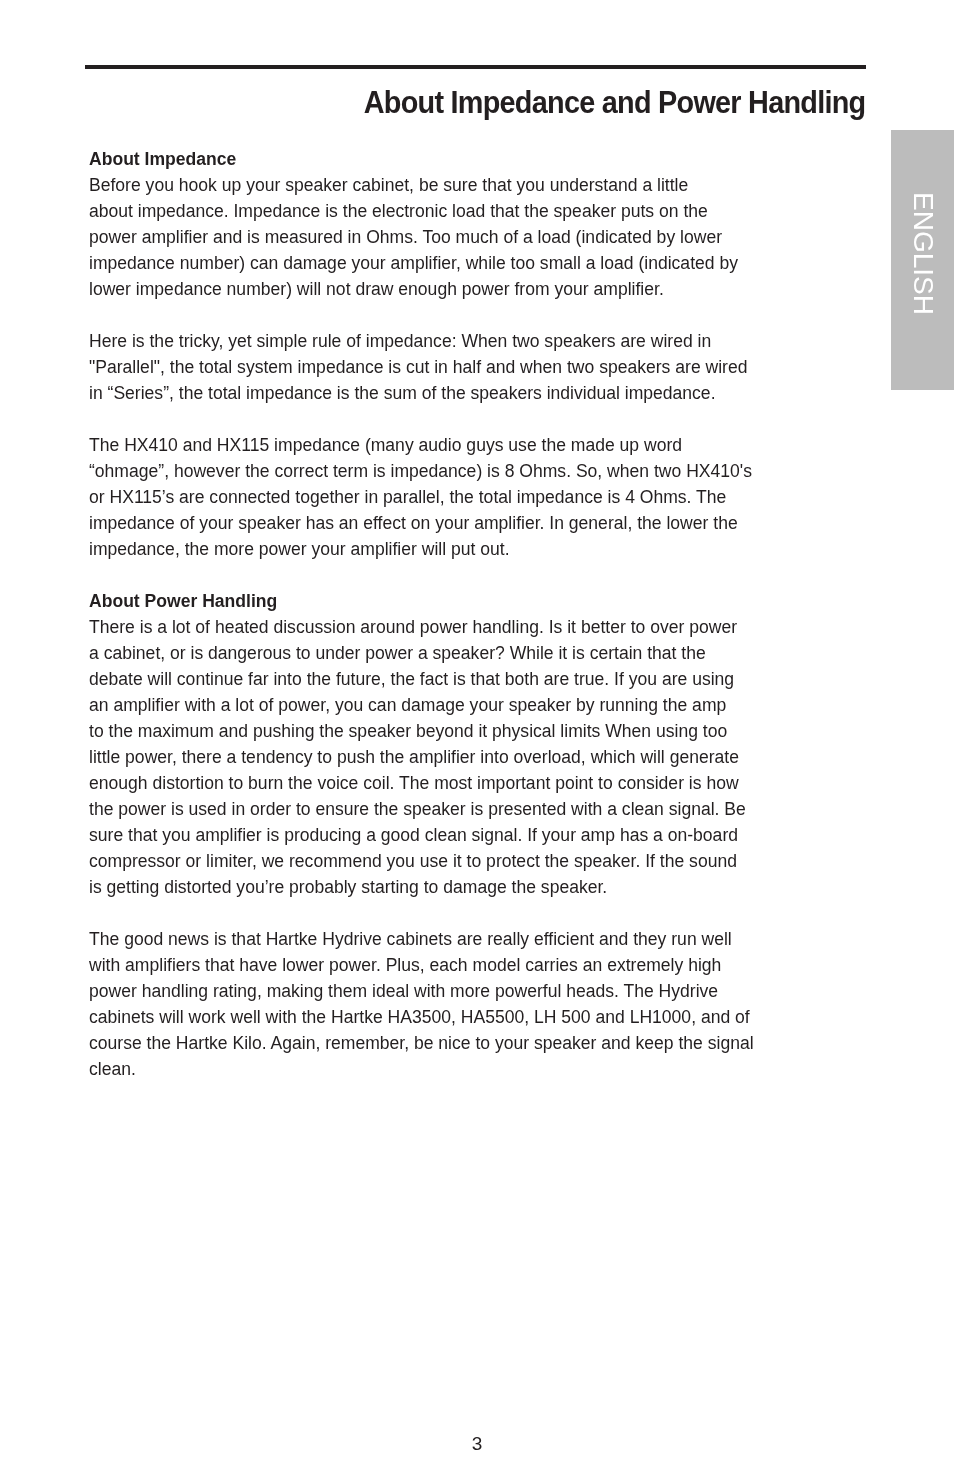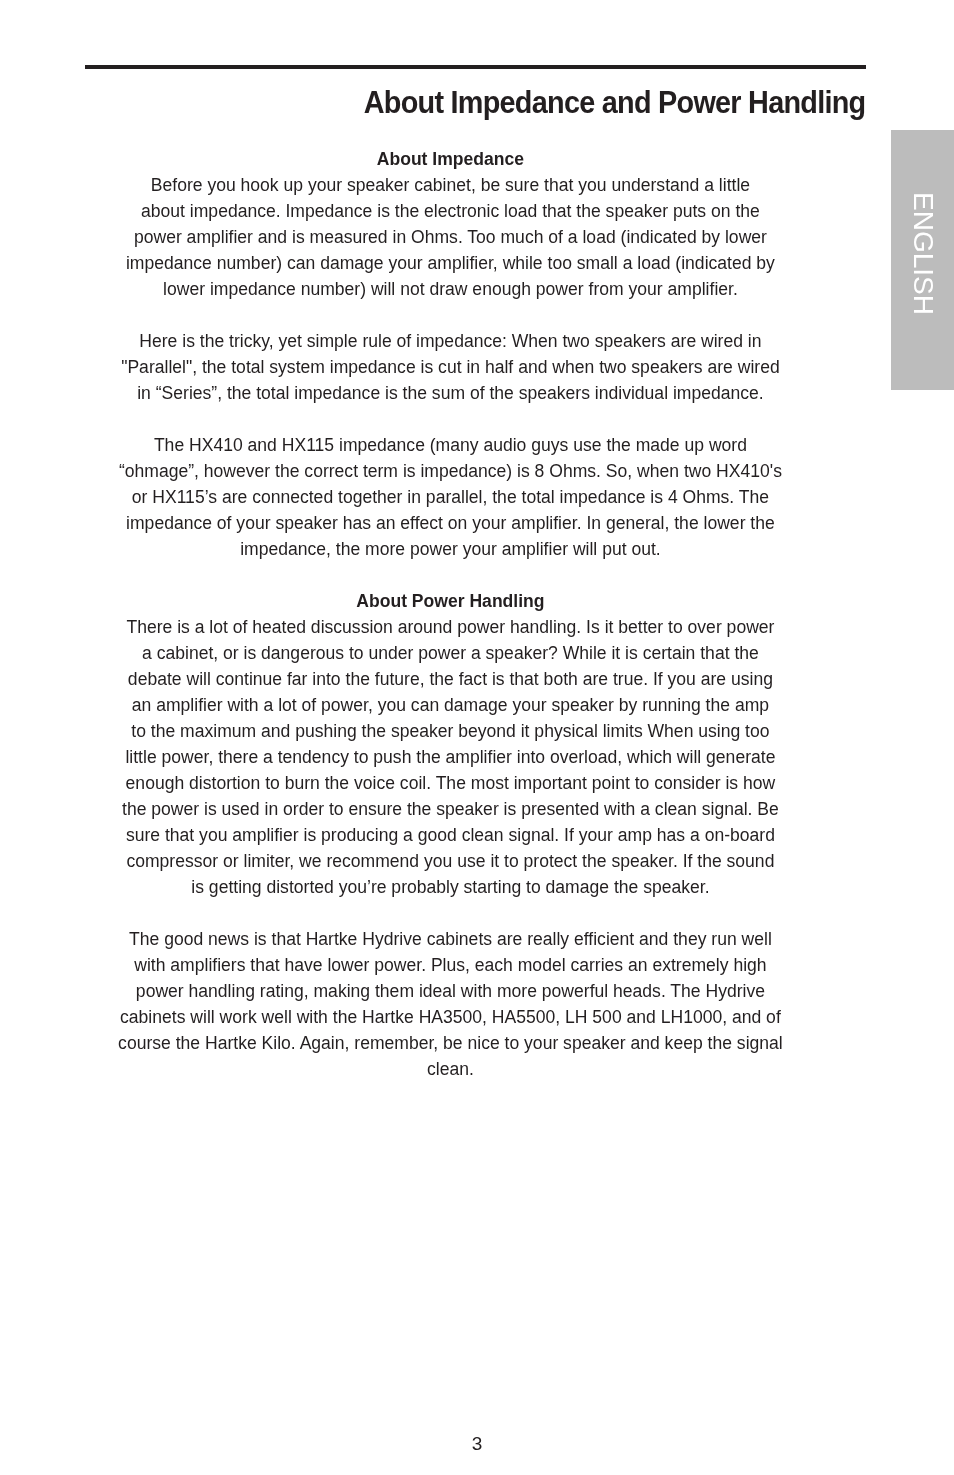--- a/index.html
+++ b/index.html
@@ -5,21 +5,21 @@
   html, body { margin:0; padding:0; background:#ffffff; }
   body { width:954px; height:1475px; position:relative; overflow:hidden;
          font-family:"Liberation Sans", "DejaVu Sans", sans-serif; color:#231f20; }
   .top-rule { position:absolute; left:85px; top:65px; width:781px; height:4px; background:#231f20; }
   .page-title { position:absolute; right:89px; top:85px; margin:0; font-size:31px; font-weight:bold;
                 letter-spacing:-0.8px; white-space:nowrap; transform:scaleX(0.93); transform-origin:right center; }
   .lang-tab { position:absolute; left:891px; top:130px; width:63px; height:260px; background:#bcbcbc; }
   .lang-tab span { position:absolute; left:50%; top:62px; transform-origin:left top;
                    transform:rotate(90deg) translateY(-50%); color:#ffffff; font-size:28px;
                    letter-spacing:0px; white-space:nowrap; }
-  .content { position:absolute; left:89px; top:146px; width:790px; font-size:19.2px; line-height:26px;text-align:center; }
+  .content { position:absolute; left:89px; top:146px; width:790px; font-size:19.2px; line-height:26px; }
   .content .line { display:block; white-space:nowrap; transform:scaleX(0.915); transform-origin:left center; }
   .heading { font-weight:bold; }
   .gap { display:block; height:26px; }
   .page-number { position:absolute; left:0; width:954px; top:1433px; text-align:center; font-size:19px; }
 </style>
 </head>
 <body>
 
 <div class="top-rule"></div>
 <h1 class="page-title">About Impedance and Power Handling</h1>

